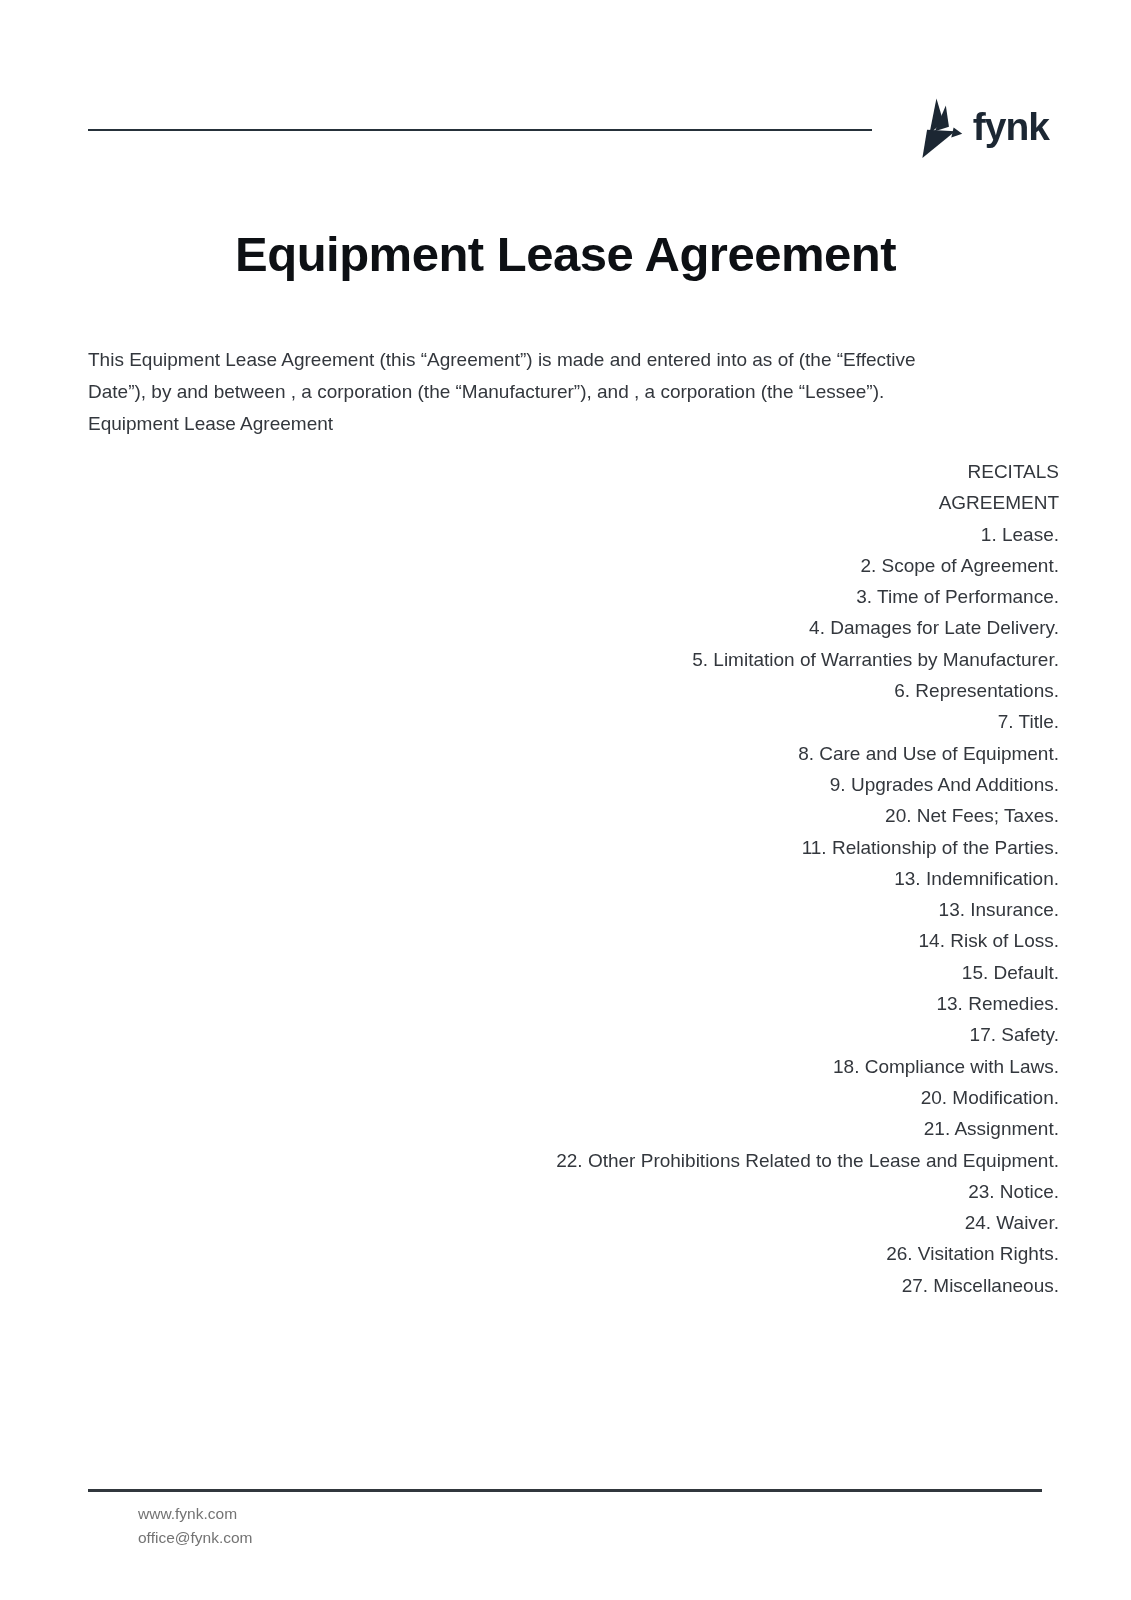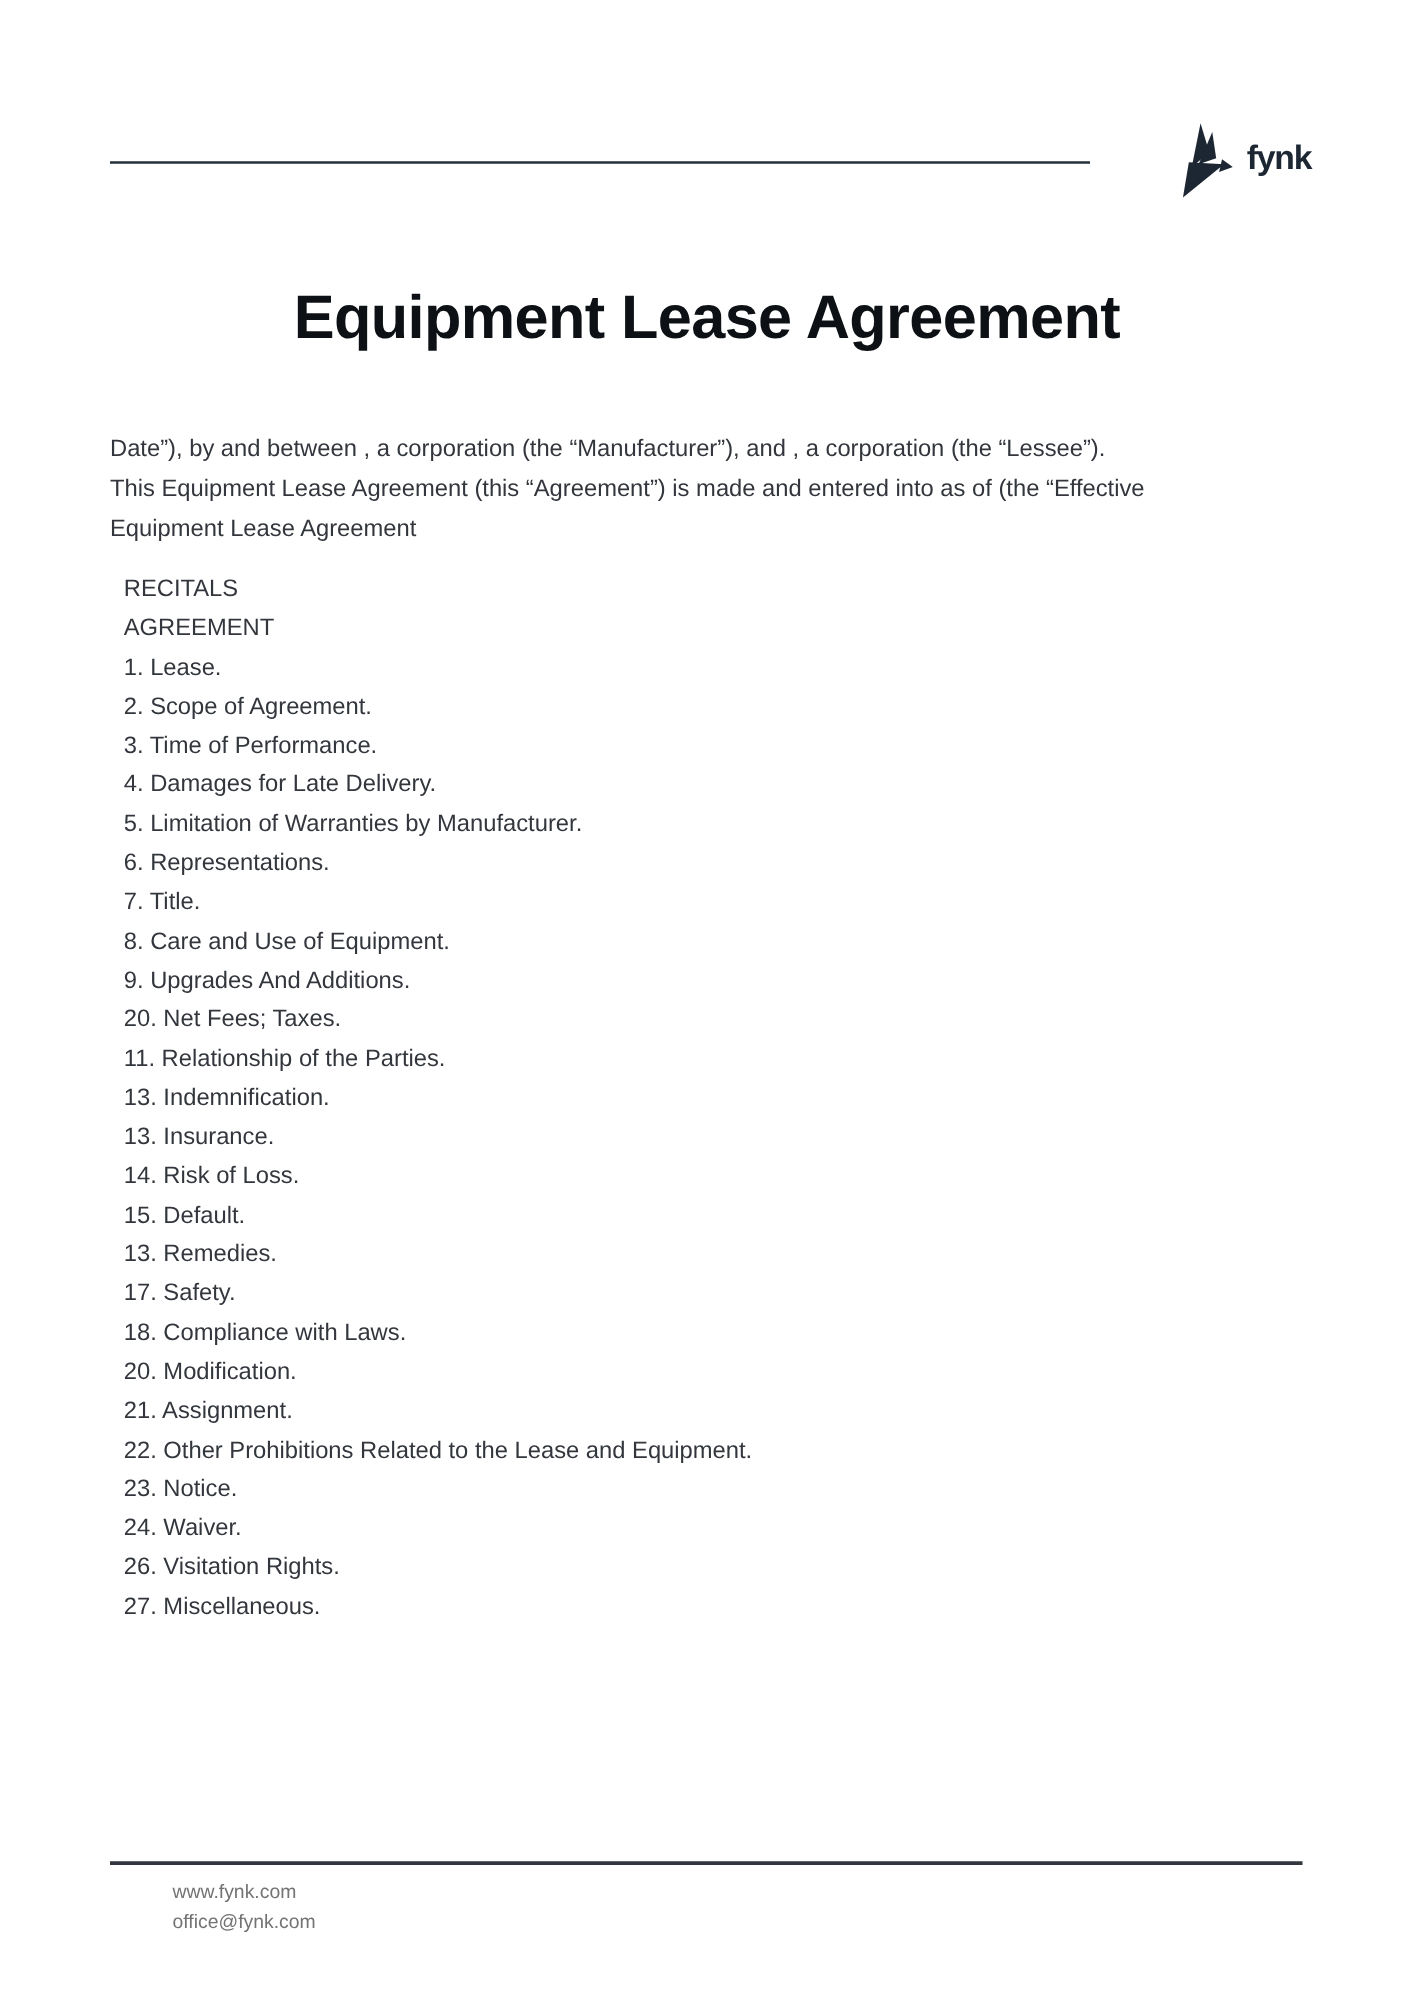--- a/index.html
+++ b/index.html
@@ -25,21 +25,21 @@
   .logo {
     position: absolute;
     top: 98px;
     right: 82px;
     display: flex;
     align-items: center;
     gap: 10px;
   }
   .logo-icon svg { display: block; }
   .logo-text {
-    font-size: 27px;
+    font-size: 39px;
     font-weight: 700;
     letter-spacing: -1px;
     color: #1c2733;
     line-height: 1;
     padding-bottom: 6px;
   }
 
   
   .doc-title {
     position: absolute;
@@ -66,20 +66,21 @@
 
   
   .toc {
     position: absolute;
     top: 456px;
     left: 99px;
     width: 960px;
     font-size: 19px;
     line-height: 31.3px;
     color: #33373d;
+    text-align: right;
   }
 
   
   .footer-rule {
     position: absolute;
     left: 88px;
     top: 1489px;
     width: 954px;
     height: 3px;
     background: #31373d;
@@ -108,22 +109,22 @@
         <polygon points="18,40 54,42 12,76" fill="#1c2733"></polygon>
         <polygon points="52,37 63,45 49,50" fill="#1c2733"></polygon>
       </svg>
     </span>
     <span class="logo-text">fynk</span>
   </div>
 
   <div class="doc-title">Equipment Lease Agreement</div>
 
   <div class="intro">
+      <div class="intro-line">This Equipment Lease Agreement (this “Agreement”) is made and entered into as of (the “Effective</div>
       <div class="intro-line">Date”), by and between , a corporation (the “Manufacturer”), and , a corporation (the “Lessee”).</div>
-      <div class="intro-line">This Equipment Lease Agreement (this “Agreement”) is made and entered into as of (the “Effective</div>
       <div class="intro-line">Equipment Lease Agreement</div>
     </div>
 
   <div class="toc">
       <div class="toc-line">RECITALS</div>
       <div class="toc-line">AGREEMENT</div>
       <div class="toc-line">1. Lease.</div>
       <div class="toc-line">2. Scope of Agreement.</div>
       <div class="toc-line">3. Time of Performance.</div>
       <div class="toc-line">4. Damages for Late Delivery.</div>

